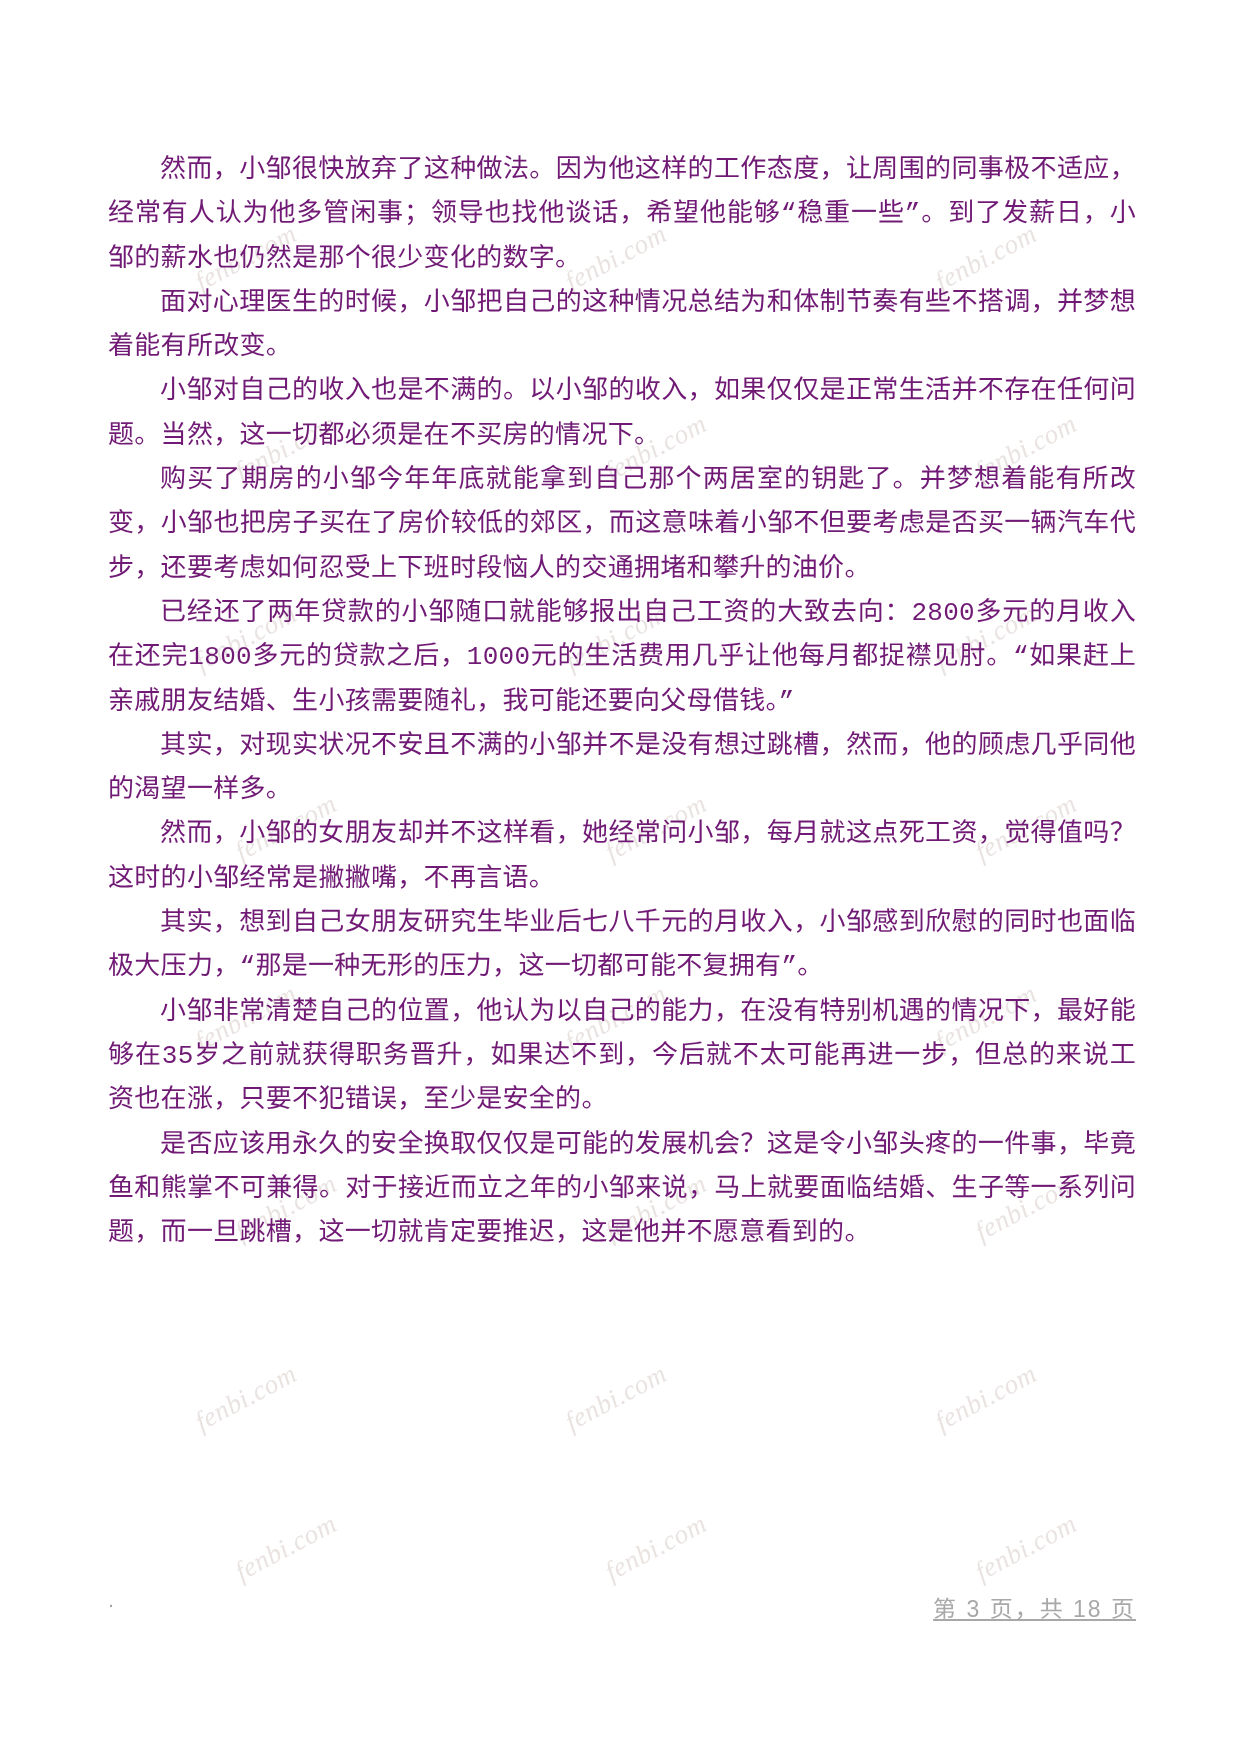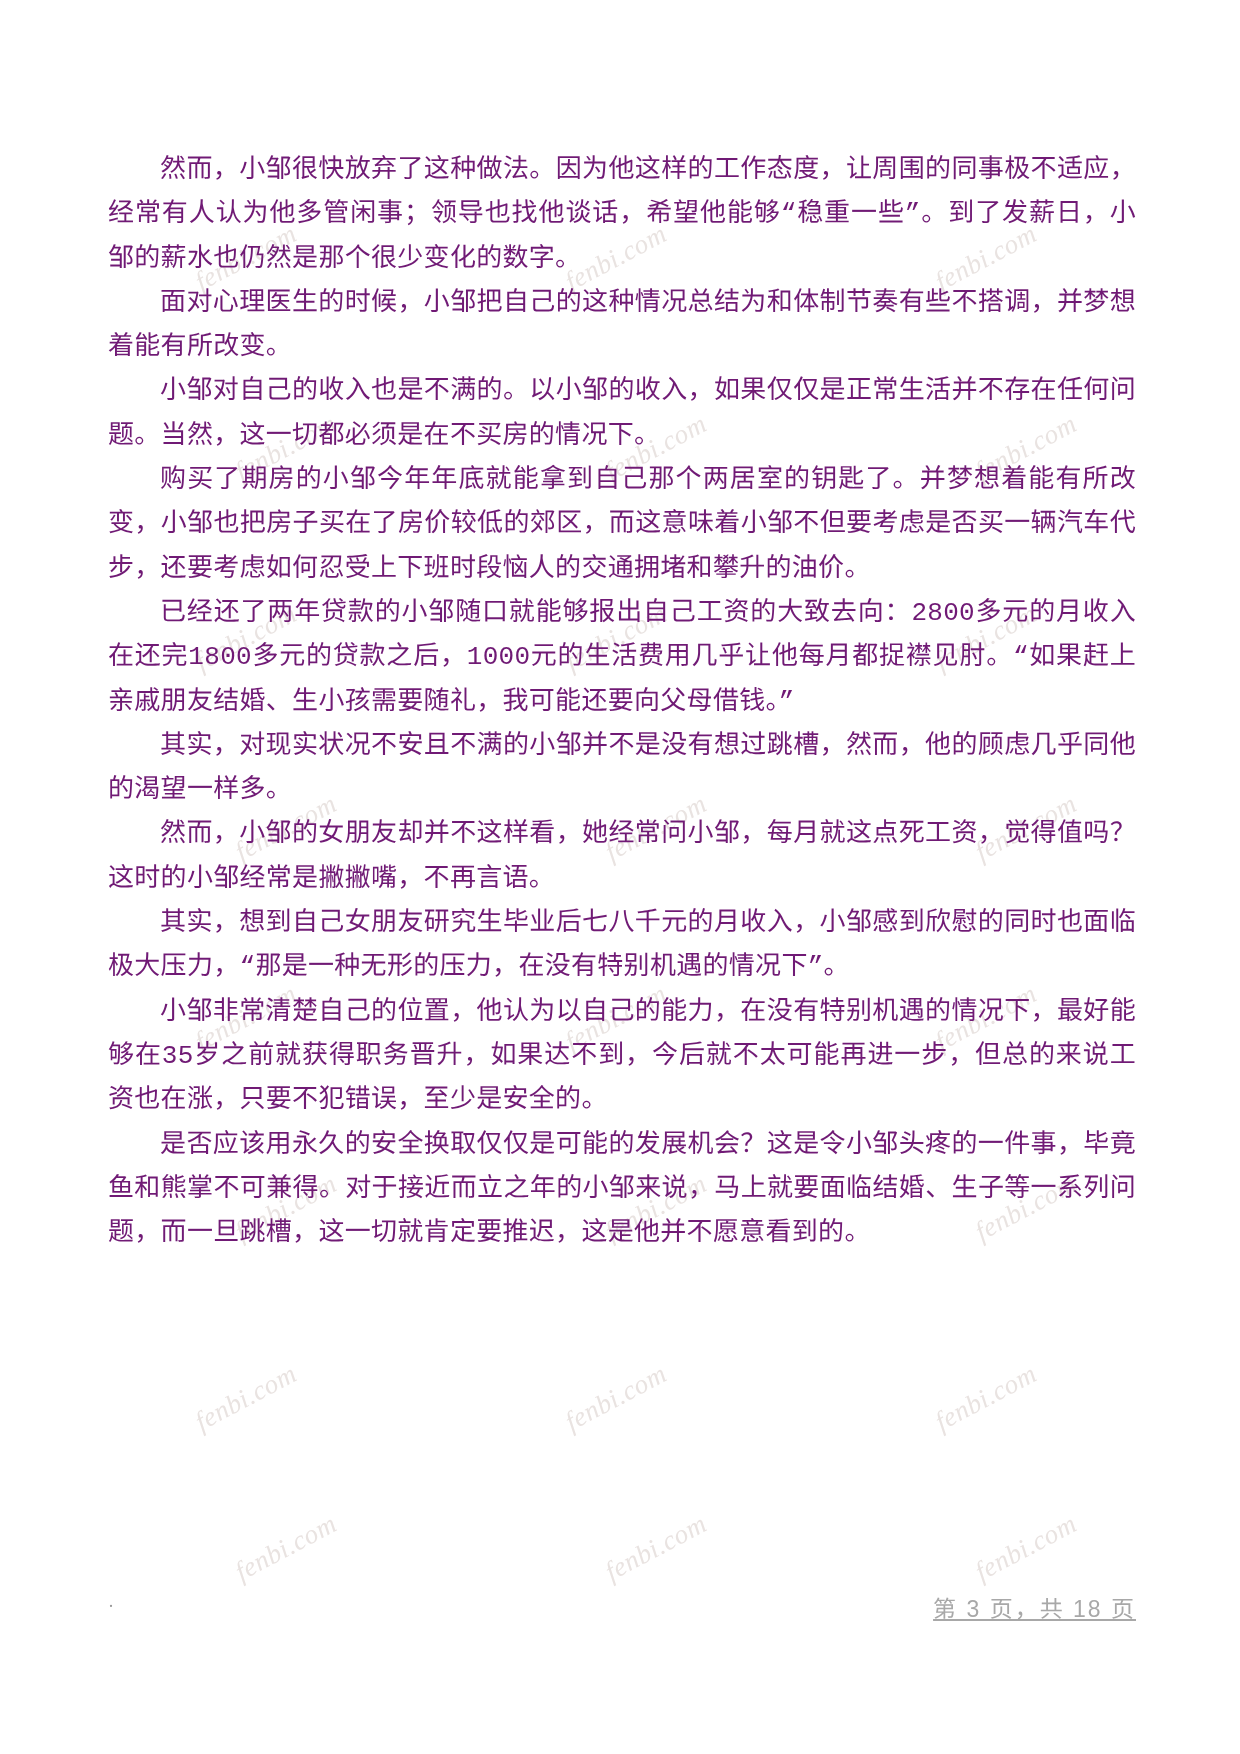--- a/index.html
+++ b/index.html
@@ -126,21 +126,21 @@
     </div>
 
   <div class="content">
       <p class="para">然而，小邹很快放弃了这种做法。因为他这样的工作态度，让周围的同事极不适应，经常有人认为他多管闲事；领导也找他谈话，希望他能够“稳重一些”。到了发薪日，小邹的薪水也仍然是那个很少变化的数字。</p>
       <p class="para">面对心理医生的时候，小邹把自己的这种情况总结为和体制节奏有些不搭调，并梦想着能有所改变。</p>
       <p class="para">小邹对自己的收入也是不满的。以小邹的收入，如果仅仅是正常生活并不存在任何问题。当然，这一切都必须是在不买房的情况下。</p>
       <p class="para">购买了期房的小邹今年年底就能拿到自己那个两居室的钥匙了。并梦想着能有所改变，小邹也把房子买在了房价较低的郊区，而这意味着小邹不但要考虑是否买一辆汽车代步，还要考虑如何忍受上下班时段恼人的交通拥堵和攀升的油价。</p>
       <p class="para">已经还了两年贷款的小邹随口就能够报出自己工资的大致去向：2800多元的月收入在还完1800多元的贷款之后，1000元的生活费用几乎让他每月都捉襟见肘。“如果赶上亲戚朋友结婚、生小孩需要随礼，我可能还要向父母借钱。”</p>
       <p class="para">其实，对现实状况不安且不满的小邹并不是没有想过跳槽，然而，他的顾虑几乎同他的渴望一样多。</p>
       <p class="para">然而，小邹的女朋友却并不这样看，她经常问小邹，每月就这点死工资，觉得值吗？这时的小邹经常是撇撇嘴，不再言语。</p>
-      <p class="para">其实，想到自己女朋友研究生毕业后七八千元的月收入，小邹感到欣慰的同时也面临极大压力，“那是一种无形的压力，在没有特别机遇的情况下”。</p>
+      <p class="para">其实，想到自己女朋友研究生毕业后七八千元的月收入，小邹感到欣慰的同时也面临极大压力，“那是一种无形的压力，这一切都可能不复拥有”。</p>
       <p class="para">小邹非常清楚自己的位置，他认为以自己的能力，在没有特别机遇的情况下，最好能够在35岁之前就获得职务晋升，如果达不到，今后就不太可能再进一步，但总的来说工资也在涨，只要不犯错误，至少是安全的。</p>
       <p class="para">是否应该用永久的安全换取仅仅是可能的发展机会？这是令小邹头疼的一件事，毕竟鱼和熊掌不可兼得。对于接近而立之年的小邹来说，马上就要面临结婚、生子等一系列问题，而一旦跳槽，这一切就肯定要推迟，这是他并不愿意看到的。</p>
     </div>
 
   <div class="footer">
     <span class="footer-left">·</span>
     <span class="footer-right">第 3 页，共 18 页</span>
   </div>
 
 </div>

